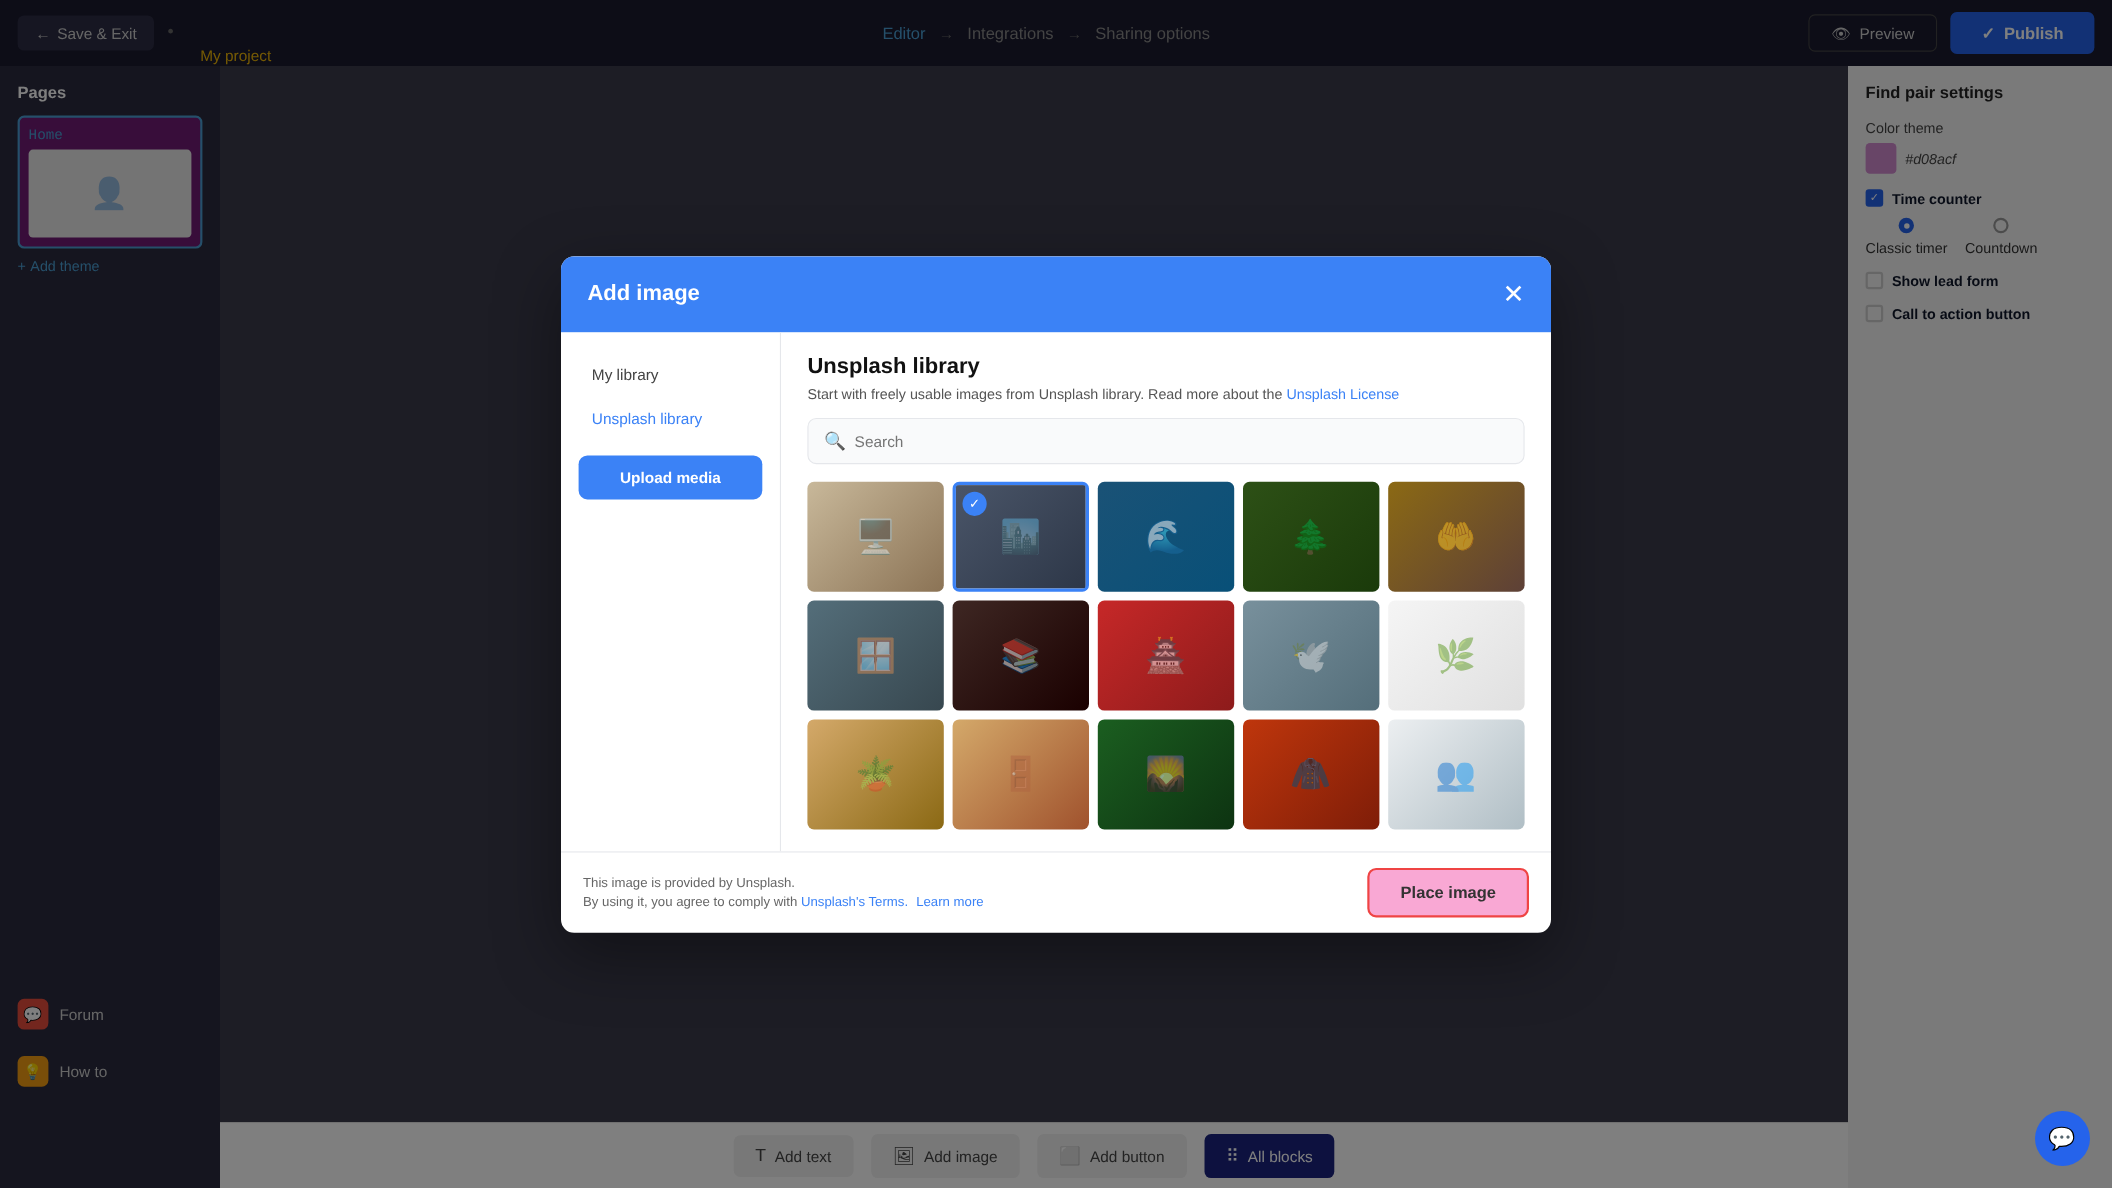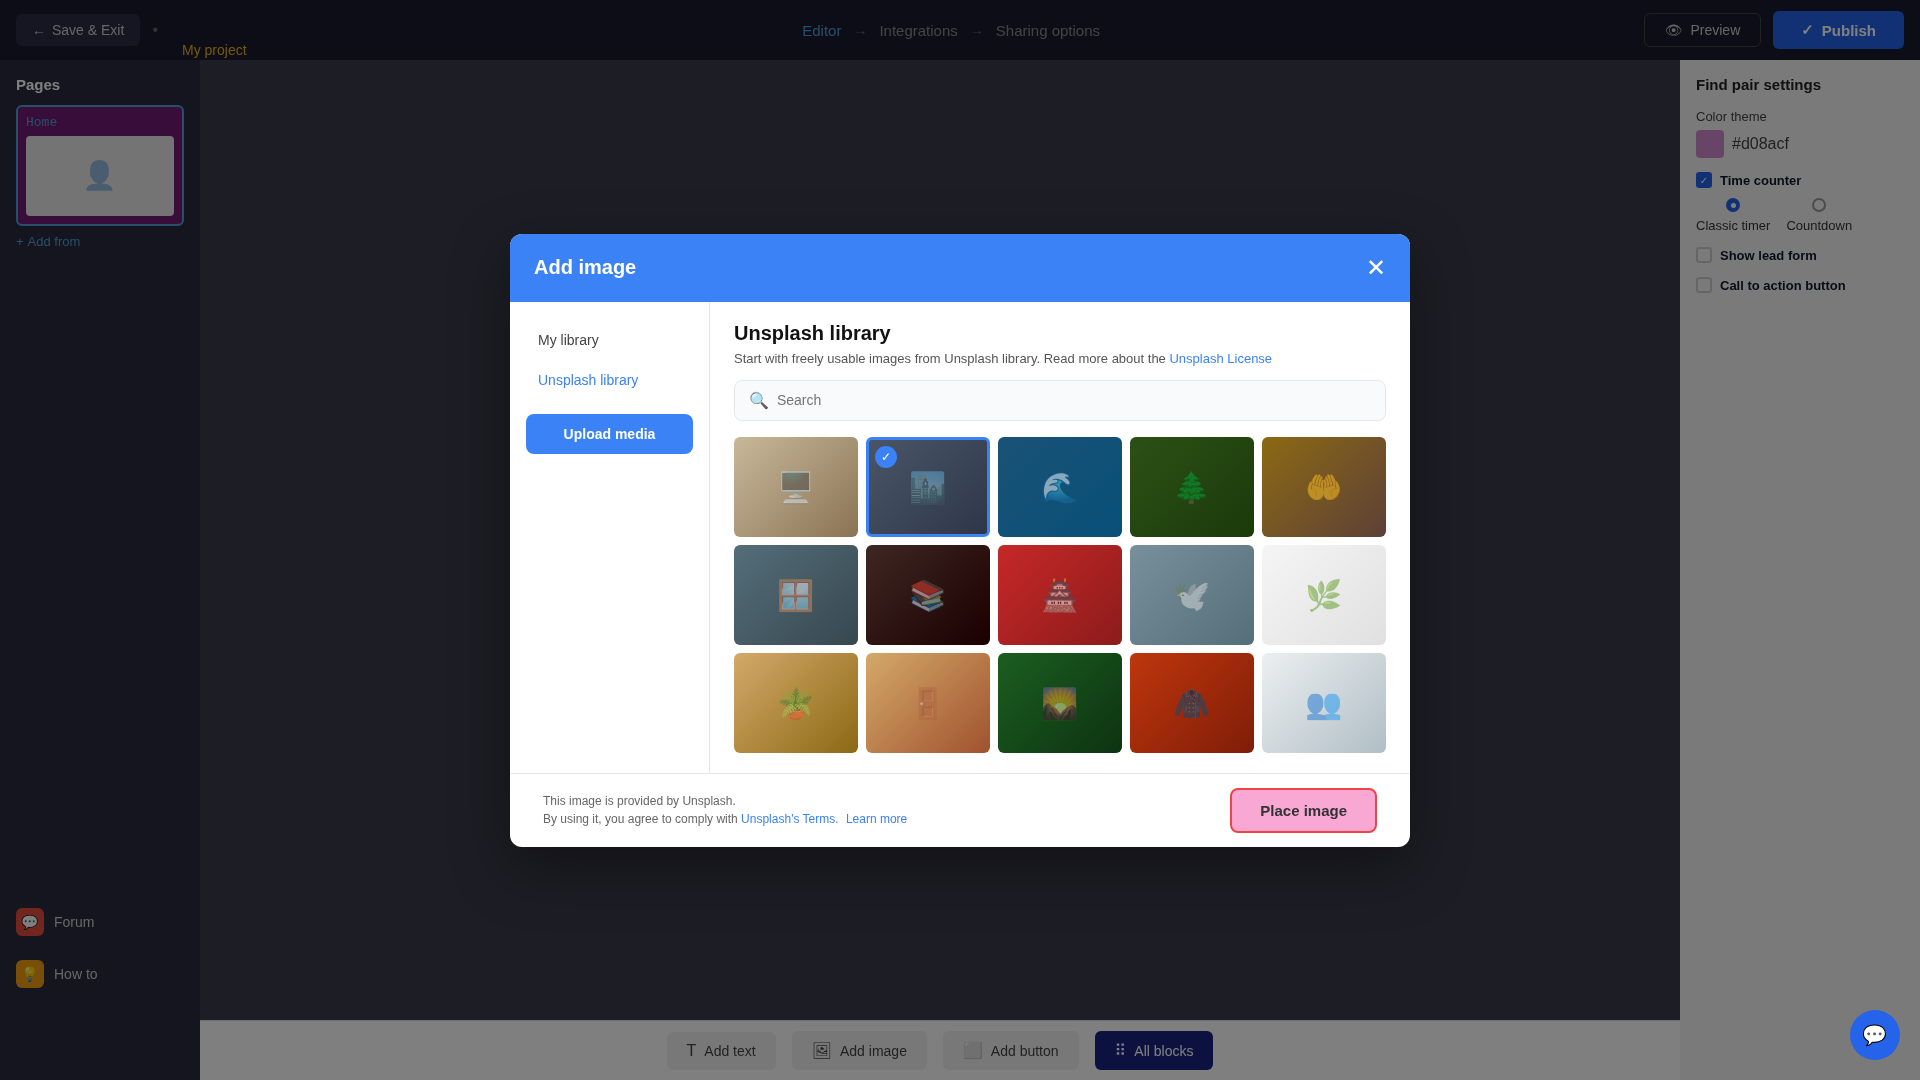--- a/index.html
+++ b/index.html
@@ -49,21 +49,21 @@
     
     .sidebar-right {
       position: absolute; top: 60px; right: 0; width: 240px; bottom: 0;
       background: #f5f5f5; padding: 16px;
     }
     .settings-title { font-size: 15px; font-weight: 600; color: #222; margin-bottom: 16px; }
     .setting-item { margin-bottom: 14px; }
     .setting-label { font-size: 13px; color: #444; margin-bottom: 6px; }
     .color-row { display: flex; align-items: center; gap: 8px; }
     .color-swatch { width: 28px; height: 28px; border-radius: 4px; background: #d08acf; }
-    .color-hex { font-size: 16px; color: #444; }
+    .color-hex { font-size: 13px; color: #444; font-style: italic; }
     .checkbox-row { display: flex; align-items: center; gap: 8px; margin-bottom: 10px; }
     .checkbox-blue { width: 16px; height: 16px; background: #2563eb; border-radius: 3px; display: flex; align-items: center; justify-content: center; }
     .checkbox-blue::after { content: '✓'; color: #fff; font-size: 10px; }
     .setting-text { font-size: 13px; color: #0f172a; font-weight: bold; }
     .radio-group { display: flex; align-items: center; gap: 16px; margin-top: 6px; }
     .radio-item { display: flex; align-items: center; gap: 6px; font-size: 13px; color: #333; flex-direction: column; }
     .radio-filled { width: 14px; height: 14px; border-radius: 50%; border: 2px solid #2563eb; background: #2563eb; display: flex; align-items: center; justify-content: center; }
     .radio-filled::after { content: ''; width: 5px; height: 5px; background: #fff; border-radius: 50%; }
     .radio-empty { width: 14px; height: 14px; border-radius: 50%; border: 2px solid #999; }
 
@@ -187,21 +187,21 @@
     .img-c8::after { content: '🏯'; font-size: 30px; position: absolute; top: 50%; left: 50%; transform: translate(-50%,-50%); opacity: 0.5; }
     .img-c9::after { content: '🕊️'; font-size: 30px; position: absolute; top: 50%; left: 50%; transform: translate(-50%,-50%); opacity: 0.5; }
     .img-c10::after { content: '🌿'; font-size: 30px; position: absolute; top: 50%; left: 50%; transform: translate(-50%,-50%); opacity: 0.5; }
     .img-c11::after { content: '🪴'; font-size: 30px; position: absolute; top: 50%; left: 50%; transform: translate(-50%,-50%); opacity: 0.5; }
     .img-c12::after { content: '🚪'; font-size: 30px; position: absolute; top: 50%; left: 50%; transform: translate(-50%,-50%); opacity: 0.5; }
     .img-c13::after { content: '🌄'; font-size: 30px; position: absolute; top: 50%; left: 50%; transform: translate(-50%,-50%); opacity: 0.5; }
     .img-c14::after { content: '🧥'; font-size: 30px; position: absolute; top: 50%; left: 50%; transform: translate(-50%,-50%); opacity: 0.5; }
     .img-c15::after { content: '👥'; font-size: 30px; position: absolute; top: 50%; left: 50%; transform: translate(-50%,-50%); opacity: 0.5; }
 
     .modal-footer {
-      padding: 14px 33px; border-top: 1px solid #e5e7eb;
+      padding: 14px 20px; border-top: 1px solid #e5e7eb;
       display: flex; align-items: center; justify-content: space-between;
     }
     .footer-text { font-size: 12px; color: #666; line-height: 1.5; }
     .footer-link { color: #3b82f6; text-decoration: none; }
     .place-image-btn {
       background: #f9a8d4; border: 2px solid #ef4444; color: #333; padding: 12px 28px;
       border-radius: 8px; cursor: pointer; font-size: 15px; font-weight: 600;
     }
 
     
@@ -243,21 +243,21 @@
 <div class="sidebar-left">
   <div class="pages-title">Pages</div>
   <div class="page-thumbnail">
     <div class="page-label">Home</div>
     <div class="page-thumb-inner">
       <span style="font-size:28px; opacity:0.4;">👤</span>
     </div>
   </div>
   <div class="add-page">
     <span>+</span>
-    <span>Add from</span>
+    <span>Add theme</span>
   </div>
 </div>
 
 <div class="sidebar-nav-items">
   <div class="sidebar-nav-item">
     <div class="nav-icon-box" style="background:#e74c3c;">
       <span style="color:#fff; font-size:14px;">💬</span>
     </div>
     <span>Forum</span>
   </div>

